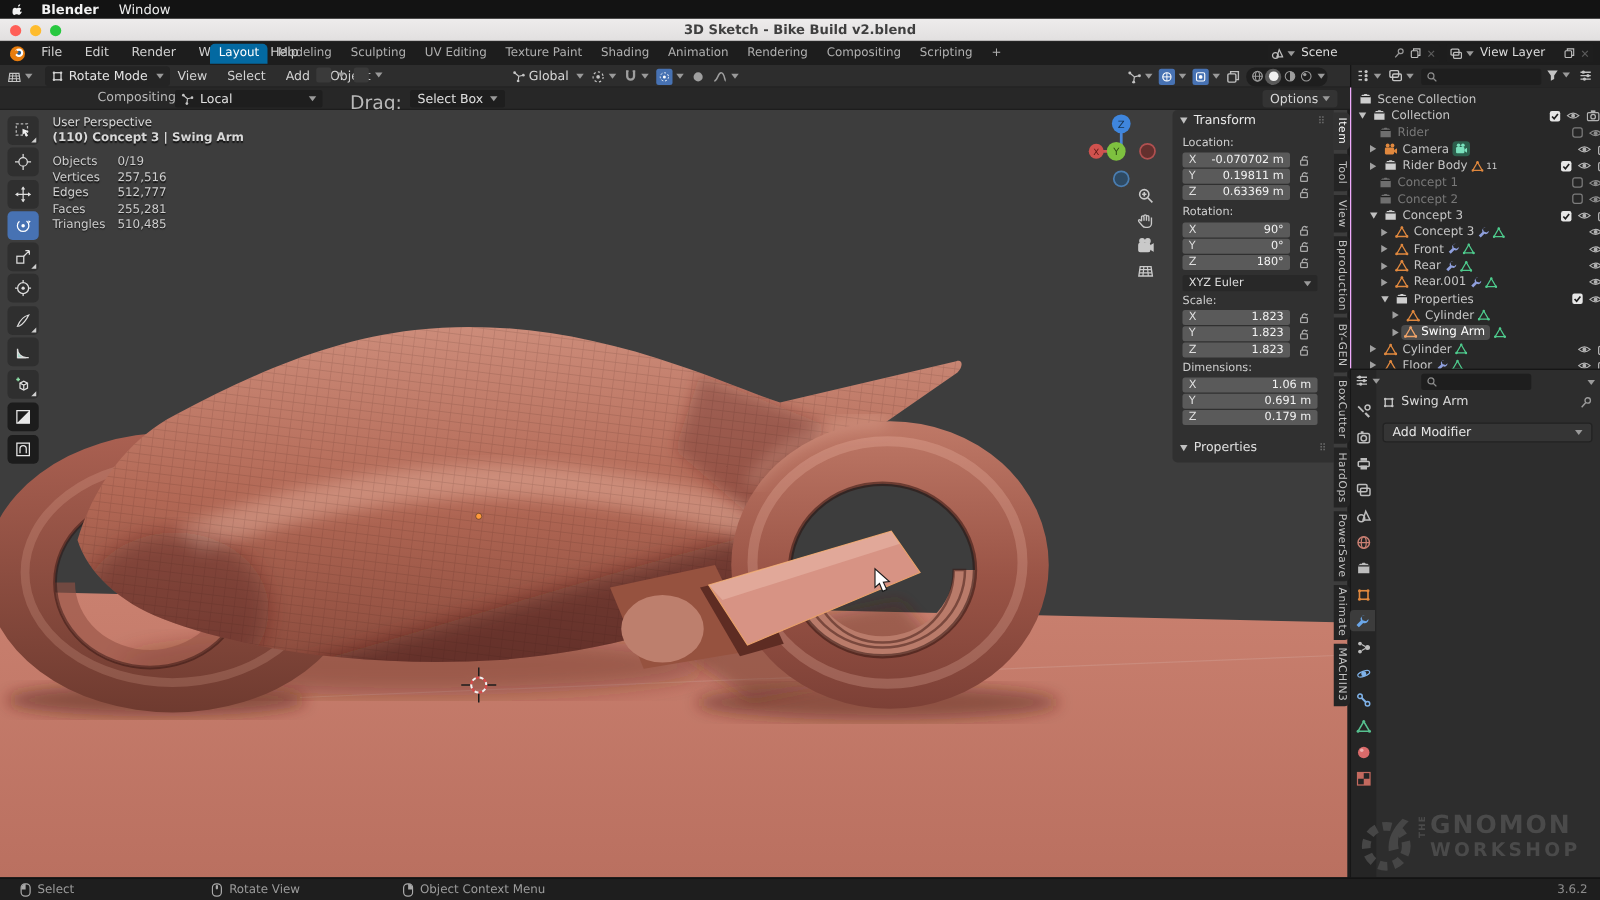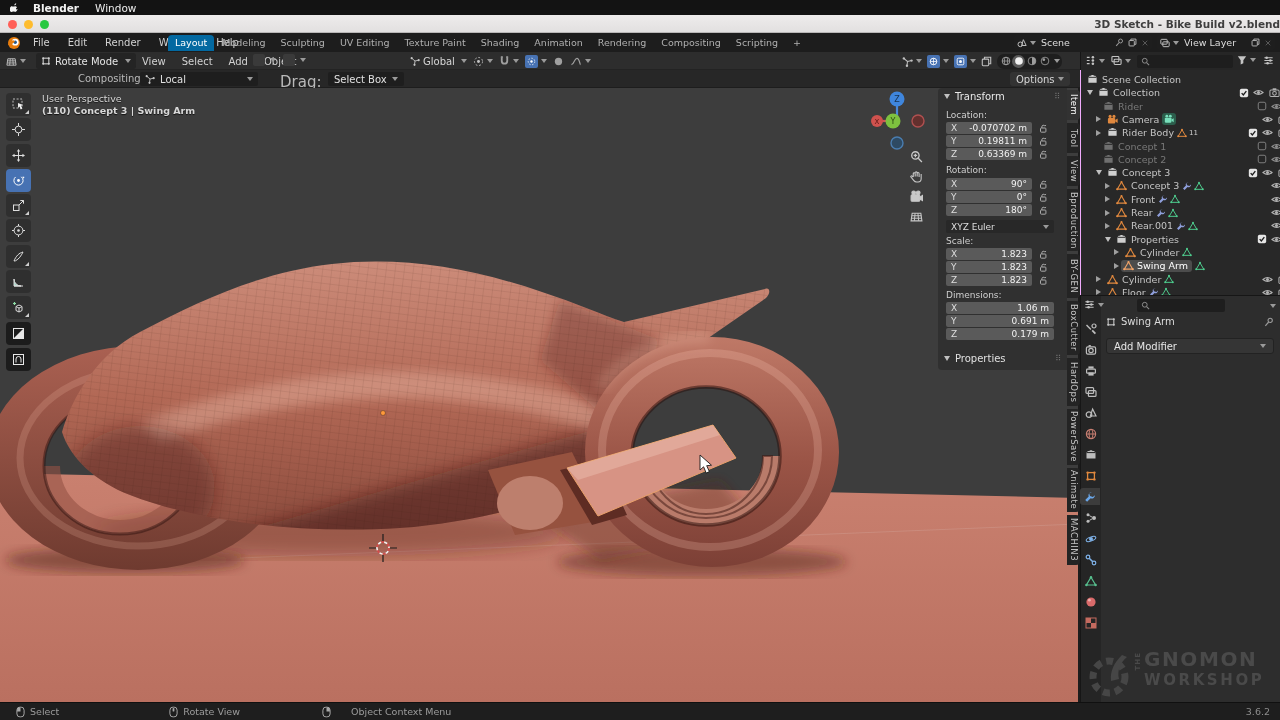--- a/index.html
+++ b/index.html
@@ -227,21 +227,21 @@
       <path d="M8.4 1.1c.1.7-.2 1.4-.6 1.9-.5.5-1.2.9-1.9.8-.1-.7.3-1.4.7-1.8C7 1.5 7.8 1.1 8.4 1.1ZM10.5 9c-.3.8-.5 1.1-1 1.8-.6.9-1.5 2-2.6 2-.9 0-1.2-.6-2.4-.6S3 13 2.2 12.9c-1.1 0-1.9-1-2.5-1.9C-1.1 8.6.5 5 2.3 5c.9 0 1.7.6 2.2.6.5 0 1.5-.7 2.6-.6.5 0 1.7.2 2.5 1.4-2.2 1.2-1.8 4.2.9 2.6Z" fill="#f2f2f2" transform="scale(.8)"></path>
     </svg>
   <span style="font-weight:bold;color:#f2f2f2;margin-left:12px;font-size:10.5px">Blender</span>
   <span style="color:#ededed;margin-left:16px;font-size:10.5px">Window</span>
 </div>
 
 <div class="abs" style="left:0;top:15px;width:1280px;height:18px;background:linear-gradient(#eeecec,#e2e0e0);border-bottom:1px solid #b9b7b7;box-sizing:border-box">
   <span class="abs" style="left:8px;top:5px;width:9px;height:9px;border-radius:50%;background:#ff5f57"></span>
   <span class="abs" style="left:24px;top:5px;width:9px;height:9px;border-radius:50%;background:#febc2e"></span>
   <span class="abs" style="left:40px;top:5px;width:9px;height:9px;border-radius:50%;background:#28c840"></span>
-  <div class="abs" style="left:0;top:3px;width:1280px;text-align:right;font-size:10.5px;font-weight:bold;color:#3f3f3f">3D Sketch - Bike Build v2.blend</div>
+  <div class="abs" style="left:0;top:3px;width:1280px;text-align:center;font-size:10.5px;font-weight:bold;color:#3f3f3f">3D Sketch - Bike Build v2.blend</div>
 </div>
 
 <div class="abs" style="left:0;top:33px;width:1280px;height:19px;background:#1d1d1d">
   <svg class="abs ic" width="14" height="14" viewBox="0 0 14 14" style="left:7px;top:3px">
       <circle cx="7" cy="7" r="6" fill="#e87d0d"></circle>
       <circle cx="8.2" cy="6.2" r="3.4" fill="#fff"></circle>
       <circle cx="8.2" cy="6.2" r="1.7" fill="#245a8f"></circle>
       <path d="M1 8.5 6 4l2 1.6L3 9.8Z" fill="#e87d0d"></path>
     </svg>
   <div class="abs row" style="left:24px;top:0;height:19px;font-size:10px">
@@ -554,20 +554,32 @@
       </g>
   </g>
 
   <path d="M700 367l0 15 3.6-3.2 2.6 6.3 3.2-1.5-2.7-5.9 4.8-.5Z" fill="#fff" stroke="#1a1a1a" stroke-width=".9"></path>
 </svg>
 
 <div class="abs" style="left:42px;top:93px;color:#d8d8d8;font-size:9.5px;text-shadow:0 1px 1px rgba(0,0,0,.7);line-height:12px">
   <div>User Perspective</div>
   <div style="font-weight:bold">(110) Concept 3 | Swing Arm</div>
   <div style="height:7px"></div>
+  <div style="display:grid;grid-template-columns:52px auto;row-gap:.5px;color:#cecece">
+    <span>Objects</span>
+      <span>0/19</span>
+    <span>Vertices</span>
+      <span>257,516</span>
+    <span>Edges</span>
+      <span>512,777</span>
+    <span>Faces</span>
+      <span>255,281</span>
+    <span>Triangles</span>
+      <span>510,485</span>
+  </div>
 </div>
 
 <div>
   <div class="tbtn tcorner" style="top:93px">
       <svg width="13" height="13" viewBox="0 0 13 13">
         <rect x="1" y="1" width="9" height="9" fill="none" stroke="#bbb" stroke-dasharray="2 1.6"></rect>
         <path d="M6 5l5 2-2 .8 1.4 2.8-1.6.8-1.3-2.9L6 10Z" fill="#eee"></path>
       </svg>
     </div>
   <div class="tbtn" style="top:118px">
@@ -1277,15 +1289,15 @@
       <use href="#sy-mouse-l"></use>
     </svg>
   <span style="margin-left:5px">Select</span>
   <svg class="ic" width="9" height="12" viewBox="0 0 10 13" style="margin-left:110px;color:#a8a8a8">
       <use href="#sy-mouse-m"></use>
     </svg>
   <span style="margin-left:5px">Rotate View</span>
   <svg class="ic" width="9" height="12" viewBox="0 0 10 13" style="margin-left:82px;color:#a8a8a8">
       <use href="#sy-mouse-r"></use>
     </svg>
-  <span style="margin-left:20px">Object Context Menu</span>
+  <span style="margin-left:5px">Object Context Menu</span>
   <span style="margin-left:auto;margin-right:10px;color:#8d8d8d">3.6.2</span>
 </div>
 
 </body></html>

